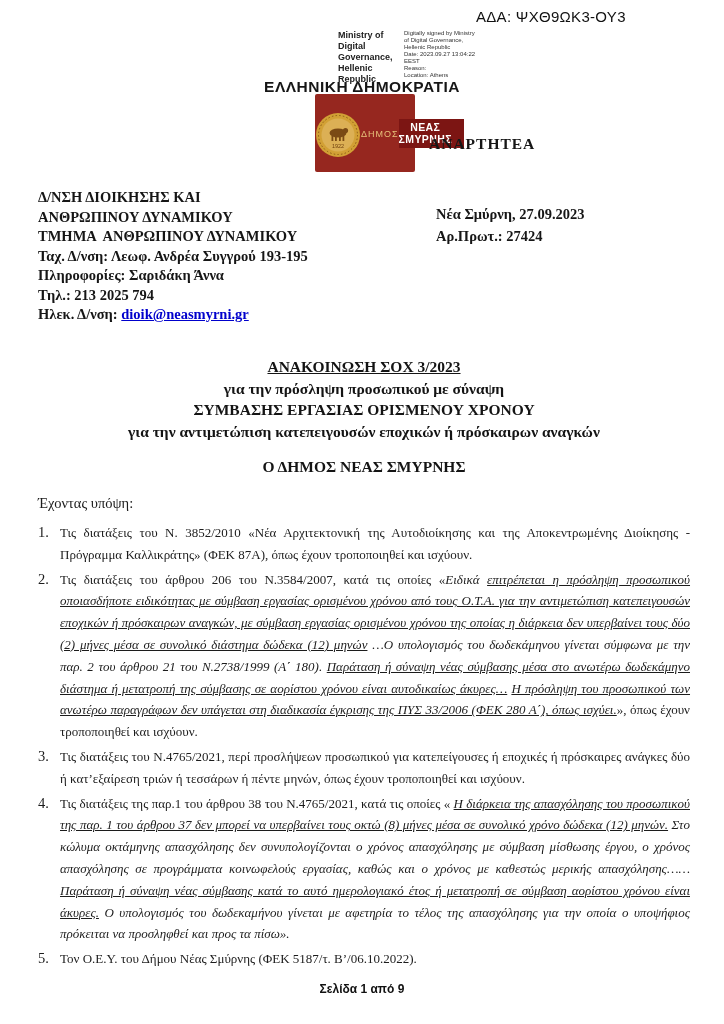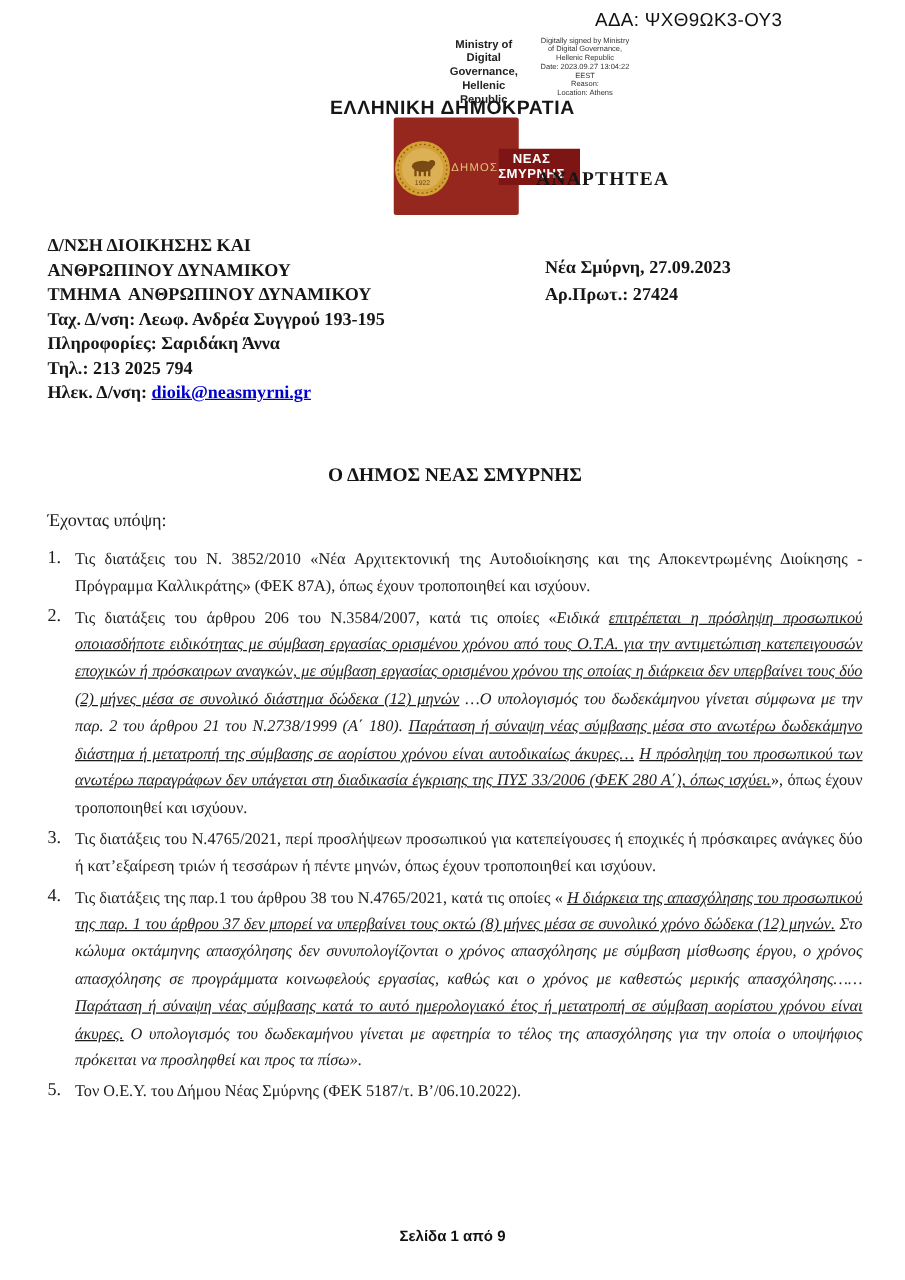--- a/index.html
+++ b/index.html
@@ -8,21 +8,21 @@
     position:relative;
     width:724px; height:1024px;
     margin:0 auto;
     background:#ffffff;
     font-family:"Liberation Serif", serif;
     color:#1c1c1c;
     overflow:hidden;
   }
   
   .ada { position:absolute; left:476px; top:8px; font-family:"Liberation Sans",sans-serif; font-size:15px; color:#111; letter-spacing:.3px; }
-  .sig-stamp { position:absolute; left:356px; top:30px; display:flex; gap:4px;text-align:center; }
+  .sig-stamp { position:absolute; left:338px; top:30px; display:flex; gap:4px; }
   .sig-signer { font-family:"Liberation Sans",sans-serif; font-size:9px; line-height:11px; font-weight:bold; color:#222; width:62px; }
   .sig-details { font-family:"Liberation Sans",sans-serif; font-size:6px; line-height:7px; color:#333; width:92px; }
   .republic { position:absolute; left:0; top:78px; width:724px; text-align:center; font-family:"Liberation Sans",sans-serif; font-weight:bold; font-size:15.5px; letter-spacing:.5px; color:#161616; }
   
   .logo { position:absolute; left:315px; top:94px; width:100px; height:78px; display:flex; flex-direction:row; align-items:center; justify-content:flex-start; border-radius:2px; }
   .logo-coin { margin-top:3px; width:46px; height:46px; border-radius:50%; display:flex; align-items:center; justify-content:center; position:relative; }
   .logo-coin svg { display:block; }
   .logo-line1 { font-family:"Liberation Sans",sans-serif; font-size:9px; letter-spacing:1px; margin-top:1px; }
   .logo-line2 { font-family:"Liberation Sans",sans-serif; font-weight:bold; font-size:10.5px; letter-spacing:.4px; width:100%; text-align:center; padding:2px 12px 3px 0; }
   .anartitea { position:absolute; left:429px; top:135px; font-weight:bold; font-size:15.5px; letter-spacing:1px; color:#161616; }
@@ -106,20 +106,26 @@
       </div>
     <div class="email-row"><span>Ηλεκ. Δ/νση: </span><a class="email-link" href="#">dioik@neasmyrni.gr</a></div>
   </div>
 
   <div class="meta">
     <div>Νέα Σμύρνη, 27.09.2023</div>
     <div>Αρ.Πρωτ.: 27424</div>
   </div>
 
   <div class="content">
+    <div class="title-block">
+      <div class="title-line1">ΑΝΑΚΟΙΝΩΣΗ ΣΟΧ 3/2023</div>
+      <div>για την πρόσληψη προσωπικού με σύναψη</div>
+      <div>ΣΥΜΒΑΣΗΣ ΕΡΓΑΣΙΑΣ ΟΡΙΣΜΕΝΟΥ ΧΡΟΝΟΥ</div>
+      <div>για την αντιμετώπιση κατεπειγουσών εποχικών ή πρόσκαιρων αναγκών</div>
+    </div>
     <div class="org">Ο ΔΗΜΟΣ ΝΕΑΣ ΣΜΥΡΝΗΣ</div>
     <div class="having">Έχοντας υπόψη:</div>
     <div class="clist" id="clist">
         <div class="citem">
           <div class="num">1.</div>
           <div class="body"><span>Τις διατάξεις του Ν. 3852/2010 «Νέα Αρχιτεκτονική της Αυτοδιοίκησης και της Αποκεντρωμένης Διοίκησης - Πρόγραμμα Καλλικράτης» (ΦΕΚ 87Α), όπως έχουν τροποποιηθεί και ισχύουν.</span></div>
         </div>
         <div class="citem">
           <div class="num">2.</div>
           <div class="body"><span>Τις διατάξεις του άρθρου 206 του Ν.3584/2007, κατά τις οποίες «</span><span class="seg-i">Ειδικά </span><span class="seg-iu">επιτρέπεται η πρόσληψη προσωπικού οποιασδήποτε ειδικότητας με σύμβαση εργασίας ορισμένου χρόνου από τους Ο.Τ.Α. για την αντιμετώπιση κατεπειγουσών εποχικών ή πρόσκαιρων αναγκών, με σύμβαση εργασίας ορισμένου χρόνου της οποίας η διάρκεια δεν υπερβαίνει τους δύο (2) μήνες μέσα σε συνολικό διάστημα δώδεκα (12) μηνών</span><span class="seg-i"> …Ο υπολογισμός του δωδεκάμηνου γίνεται σύμφωνα με την παρ. 2 του άρθρου 21 του Ν.2738/1999 (Α΄ 180). </span><span class="seg-iu">Παράταση ή σύναψη νέας σύμβασης μέσα στο ανωτέρω δωδεκάμηνο διάστημα ή μετατροπή της σύμβασης σε αορίστου χρόνου είναι αυτοδικαίως άκυρες…</span><span class="seg-i"> </span><span class="seg-iu">Η πρόσληψη του προσωπικού των ανωτέρω παραγράφων δεν υπάγεται στη διαδικασία έγκρισης της ΠΥΣ 33/2006 (ΦΕΚ 280 Α΄), όπως ισχύει.</span><span>», όπως έχουν τροποποιηθεί και ισχύουν.</span></div>

